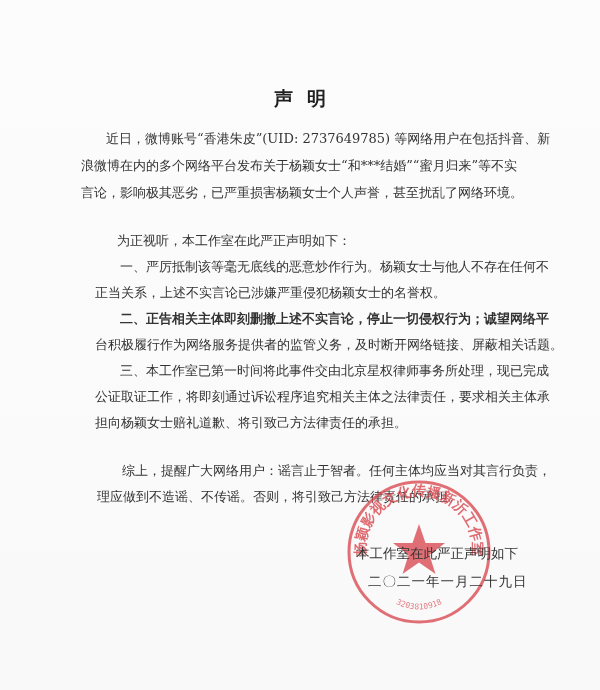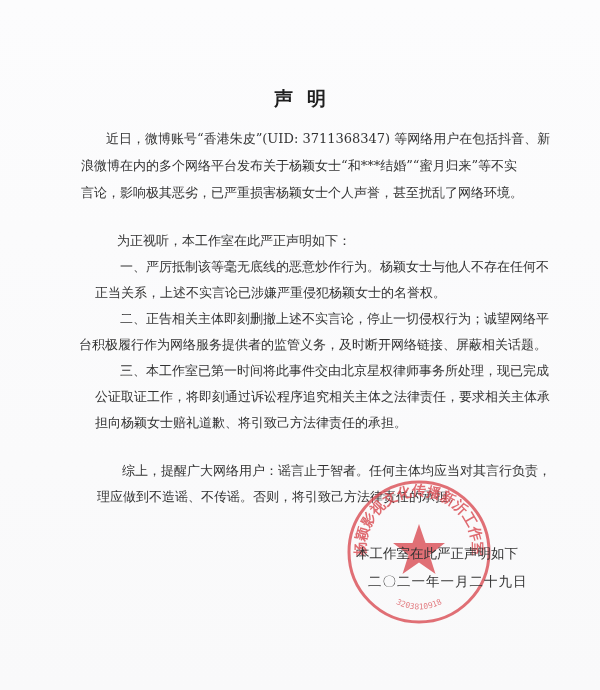--- a/index.html
+++ b/index.html
@@ -56,31 +56,31 @@
       color: #333;
     }
   </style>
 </head>
 <body>
 
 <div class="page">
 
   <div class="title">声明</div>
 
-  <div class="line" style="left:106px; top:131px;">近日，微博账号“香港朱皮”(UID: 3711368347) 等网络用户在包括抖音、新</div>
+  <div class="line" style="left:106px; top:131px;">近日，微博账号“香港朱皮”(UID: 2737649785) 等网络用户在包括抖音、新</div>
   <div class="line" style="left:81px; top:158px;">浪微博在内的多个网络平台发布关于杨颖女士“和***结婚”“蜜月归来”等不实</div>
   <div class="line" style="left:81px; top:185px;">言论，影响极其恶劣，已严重损害杨颖女士个人声誉，甚至扰乱了网络环境。</div>
 
   <div class="line" style="left:117px; top:233px;">为正视听，本工作室在此严正声明如下：</div>
 
   <div class="line" style="left:120px; top:259px;">一、严厉抵制该等毫无底线的恶意炒作行为。杨颖女士与他人不存在任何不</div>
   <div class="line" style="left:95px; top:285px;">正当关系，上述不实言论已涉嫌严重侵犯杨颖女士的名誉权。</div>
 
-  <div class="line" style="left:120px; top:311px;">二、正告相关主体即刻删撤上述不实言论，停止一切侵权行为；诚望网络平</div>
-  <div class="line" style="left:79px; top:337px;">台积极履行作为网络服务提供者的监管义务，及时断开网络链接、屏蔽相关话题。</div>
+  <div class="line" style="left:120px; top:311px;font-weight:bold;">二、正告相关主体即刻删撤上述不实言论，停止一切侵权行为；诚望网络平</div>
+  <div class="line" style="left:95px; top:337px;">台积极履行作为网络服务提供者的监管义务，及时断开网络链接、屏蔽相关话题。</div>
 
   <div class="line" style="left:120px; top:363px;">三、本工作室已第一时间将此事件交由北京星权律师事务所处理，现已完成</div>
   <div class="line" style="left:95px; top:389px;">公证取证工作，将即刻通过诉讼程序追究相关主体之法律责任，要求相关主体承</div>
   <div class="line" style="left:95px; top:415px;">担向杨颖女士赔礼道歉、将引致己方法律责任的承担。</div>
 
   <div class="line" style="left:97px; top:489px;">理应做到不造谣、不传谣。否则，将引致己方法律责任的承担。</div>
   <div class="line" style="left:122px; top:463px;">综上，提醒广大网络用户：谣言止于智者。任何主体均应当对其言行负责，</div>
 
   <svg class="stamp" viewBox="0 0 148 148">
     <defs>

